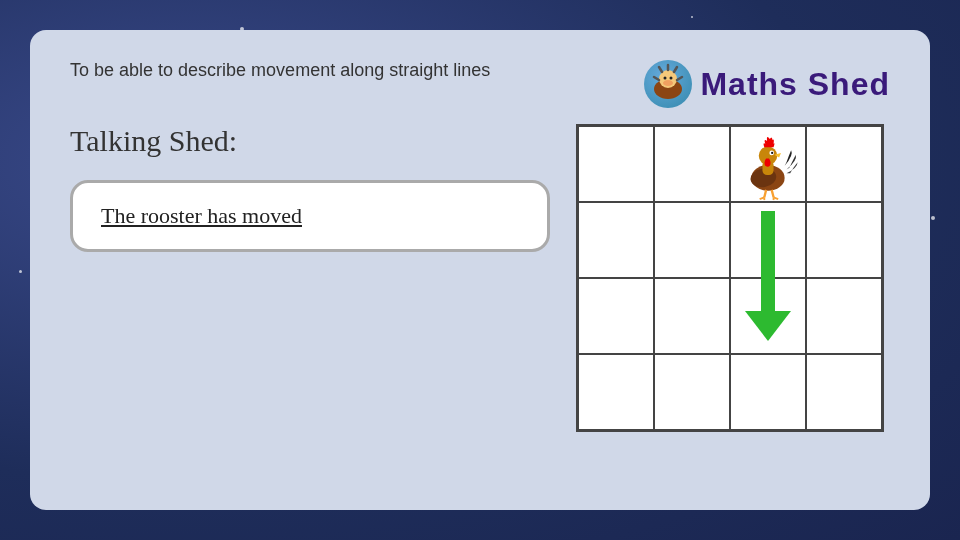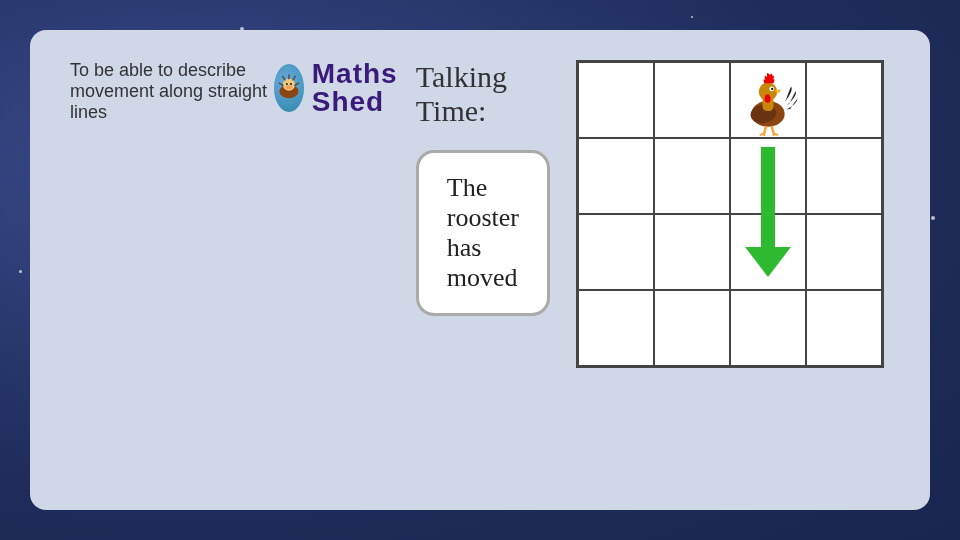--- a/index.html
+++ b/index.html
@@ -32,39 +32,39 @@
     .card {
       position: absolute;
       top: 30px;
       left: 30px;
       right: 30px;
       bottom: 30px;
       background: #d0d8e8;
       border-radius: 16px;
       padding: 30px 40px;
       display: flex;
-      flex-direction: row;
+      flex-direction: column;
     }
 
     
     .header-row {
       display: flex;
       align-items: flex-start;
       justify-content: space-between;
       margin-bottom: 16px;
     }
 
     .objective-text {
       font-size: 18px;
       color: #333;
       font-family: 'Arial', sans-serif;
     }
 
     .logo-text {
-      font-size: 28px;
+      font-size: 32px;
       font-weight: 900;
       color: #3a1a7a;
       font-family: 'Arial Black', 'Arial', sans-serif;
       letter-spacing: 1px;
       line-height: 1;
     }
 
     
     .main-content {
       display: flex;
@@ -96,23 +96,24 @@
     
     .sentence-box {
       background: white;
       border: 3px solid #aaa;
       border-radius: 18px;
       padding: 20px 28px;
       margin-top: 8px;
     }
 
     .sentence-line1 {
-      font-size: 26px;
+      font-size: 22px;
       font-family: 'Comic Sans MS', 'Chalkboard SE', cursive;
       color: #222;
+      text-decoration: underline;
     }
 
     .sentence-line2 {
       font-size: 26px;
       font-family: 'Comic Sans MS', 'Chalkboard SE', cursive;
       color: #222;
     }
 
     .backwards-word {
       color: #e00;
@@ -215,21 +216,21 @@
           <line x1="31" y1="18" x2="36" y2="15" stroke="#555" stroke-width="2.5" stroke-linecap="round"></line>
         </svg>
       </div>
       <div class="logo-text">Maths Shed</div>
     </div>
   </div>
 
   <div class="main-content">
 
     <div class="left-panel">
-      <div class="talking-time-label">Talking Time:</div>
+      <div class="talking-time-label">Talking Shed:</div>
 
       <div class="sentence-box">
         <div class="sentence-line1">The rooster has moved</div>
       </div>
     </div>
 
     <div class="right-panel">
       <div class="grid-container">
 
         <div class="grid-cell"></div>

